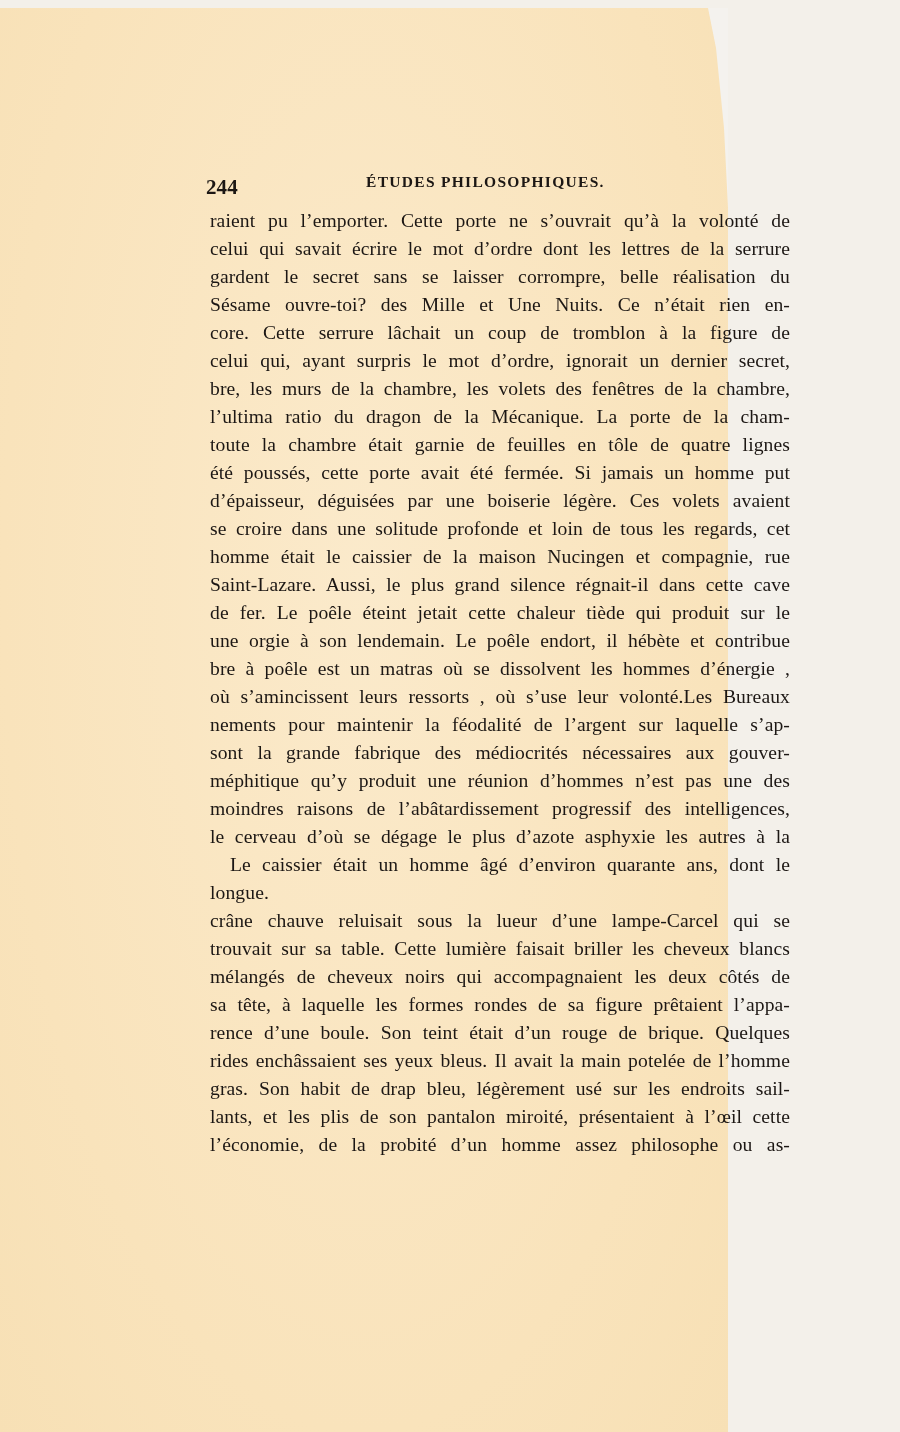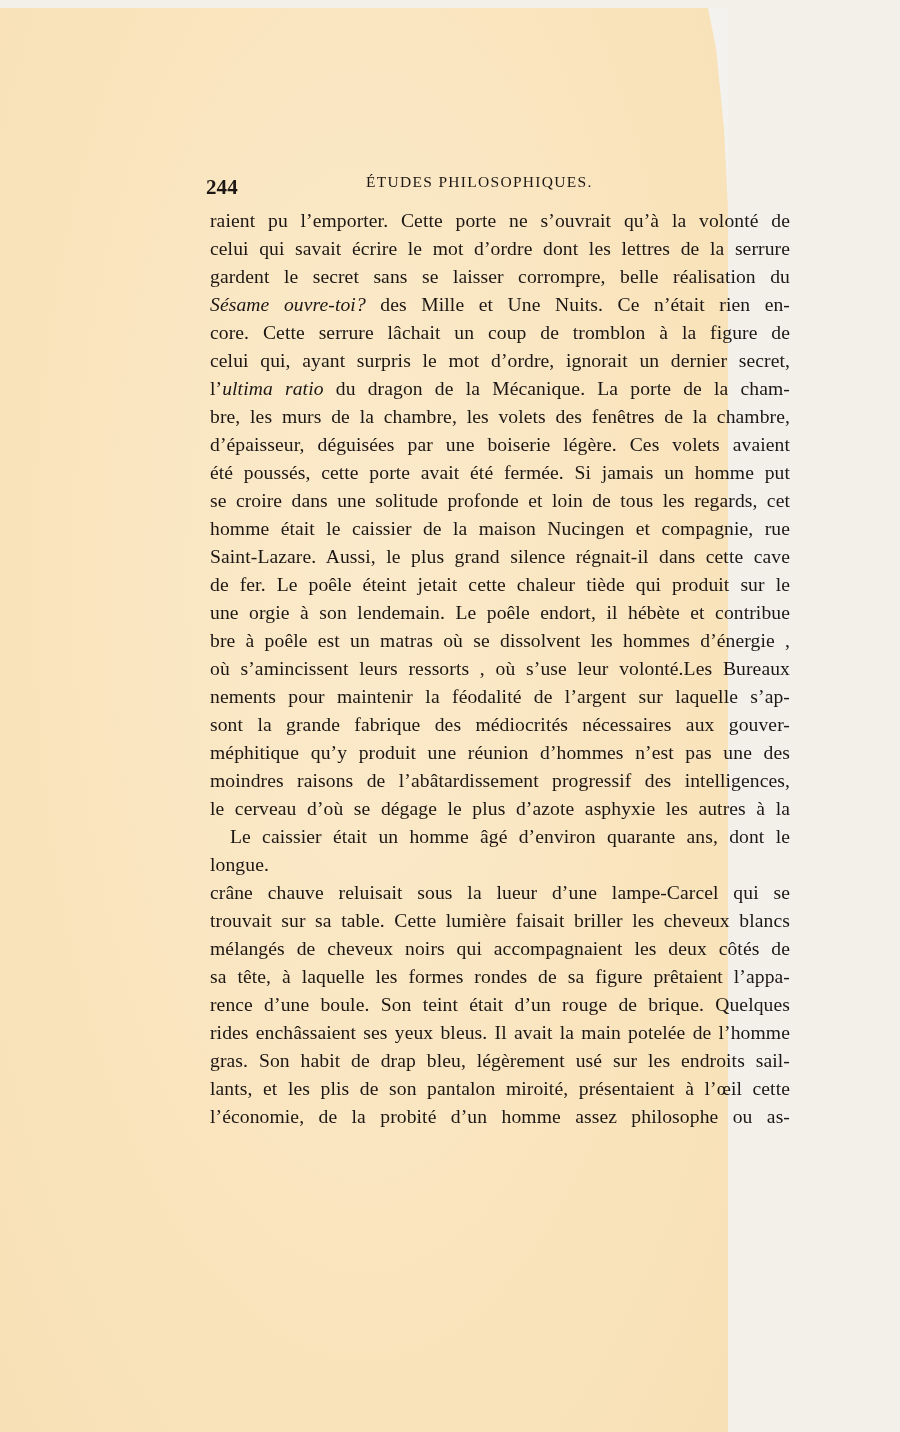--- a/index.html
+++ b/index.html
@@ -26,51 +26,52 @@
     font-size:19.6px;
     letter-spacing:0.1px;
   }
   .header {
     position:relative; height:34px;
   }
   .pagenum {
     position:absolute; left:-4px; top:2px; font-size:21px; font-weight:bold;
   }
   .running {
-    position:absolute; left:156px; top:0px; font-size:15.5px; letter-spacing:1.3px; font-weight:normal;text-align:right;
+    position:absolute; left:156px; top:0px; font-size:15.5px; letter-spacing:1.3px; font-weight:bold;text-align:right;
   }
   .line {
     display:block; height:28px; line-height:28px; white-space:nowrap;
     text-align:justify; text-align-last:justify;
   }
   .line.last { text-align-last:left; }
   .line.indent { padding-left:20px; }
-  .it { font-style:italic; }
+  .it { }
 </style>
 </head>
 <body>
 
 <div class="page">
   <div class="curl"></div>
   <div class="textblock">
     <div class="header">
       <span class="pagenum">244</span>
       <span class="running">ÉTUDES PHILOSOPHIQUES.</span>
     </div>
     <div id="body-lines">
         <span class="line"><span>raient pu l’emporter. Cette porte ne s’ouvrait qu’à la volonté de</span></span>
         <span class="line"><span>celui qui savait écrire le mot d’ordre dont les lettres de la serrure</span></span>
         <span class="line"><span>gardent le secret sans se laisser corrompre, belle réalisation du</span></span>
         <span class="line"><span class="it">Sésame ouvre-toi?</span><span> des Mille et Une Nuits. Ce n’était rien en-</span></span>
         <span class="line"><span>core. Cette serrure lâchait un coup de tromblon à la figure de</span></span>
         <span class="line"><span>celui qui, ayant surpris le mot d’ordre, ignorait un dernier secret,</span></span>
+        <span class="line"><span>bre, les murs de la chambre, les volets des fenêtres de la chambre,</span></span>
         <span class="line"><span>l’</span><span class="it">ultima ratio</span><span> du dragon de la Mécanique. La porte de la cham-</span></span>
-        <span class="line"><span>bre, les murs de la chambre, les volets des fenêtres de la chambre,</span></span>
+        <span class="line"><span>toute la chambre était garnie de feuilles en tôle de quatre lignes</span></span>
+        <span class="line"><span>été poussés, cette porte avait été fermée. Si jamais un homme put</span></span>
         <span class="line"><span>d’épaisseur, déguisées par une boiserie légère. Ces volets avaient</span></span>
-        <span class="line"><span>été poussés, cette porte avait été fermée. Si jamais un homme put</span></span>
         <span class="line"><span>se croire dans une solitude profonde et loin de tous les regards, cet</span></span>
         <span class="line"><span>homme était le caissier de la maison Nucingen et compagnie, rue</span></span>
         <span class="line"><span>Saint-Lazare. Aussi, le plus grand silence régnait-il dans cette cave</span></span>
         <span class="line"><span>de fer. Le poêle éteint jetait cette chaleur tiède qui produit sur le</span></span>
         <span class="line"><span>une orgie à son lendemain. Le poêle endort, il hébète et contribue</span></span>
         <span class="line"><span>bre à poêle est un matras où se dissolvent les hommes d’énergie ,</span></span>
         <span class="line"><span>où s’amincissent leurs ressorts , où s’use leur volonté.Les Bureaux</span></span>
         <span class="line"><span>nements pour maintenir la féodalité de l’argent sur laquelle s’ap-</span></span>
         <span class="line"><span>sont la grande fabrique des médiocrités nécessaires aux gouver-</span></span>
         <span class="line"><span>méphitique qu’y produit une réunion d’hommes n’est pas une des</span></span>

